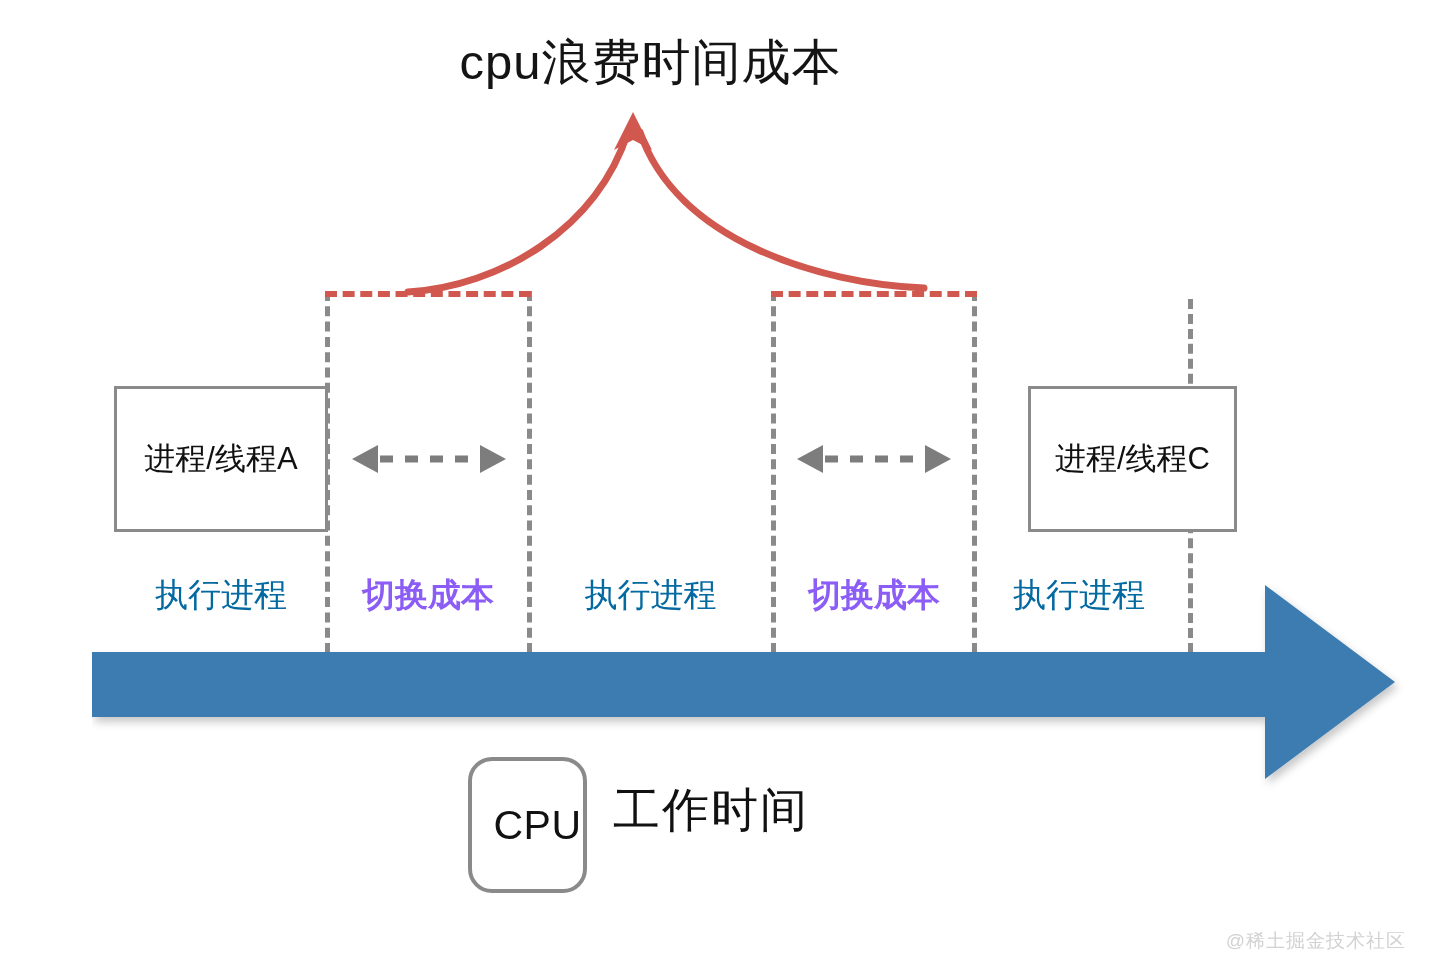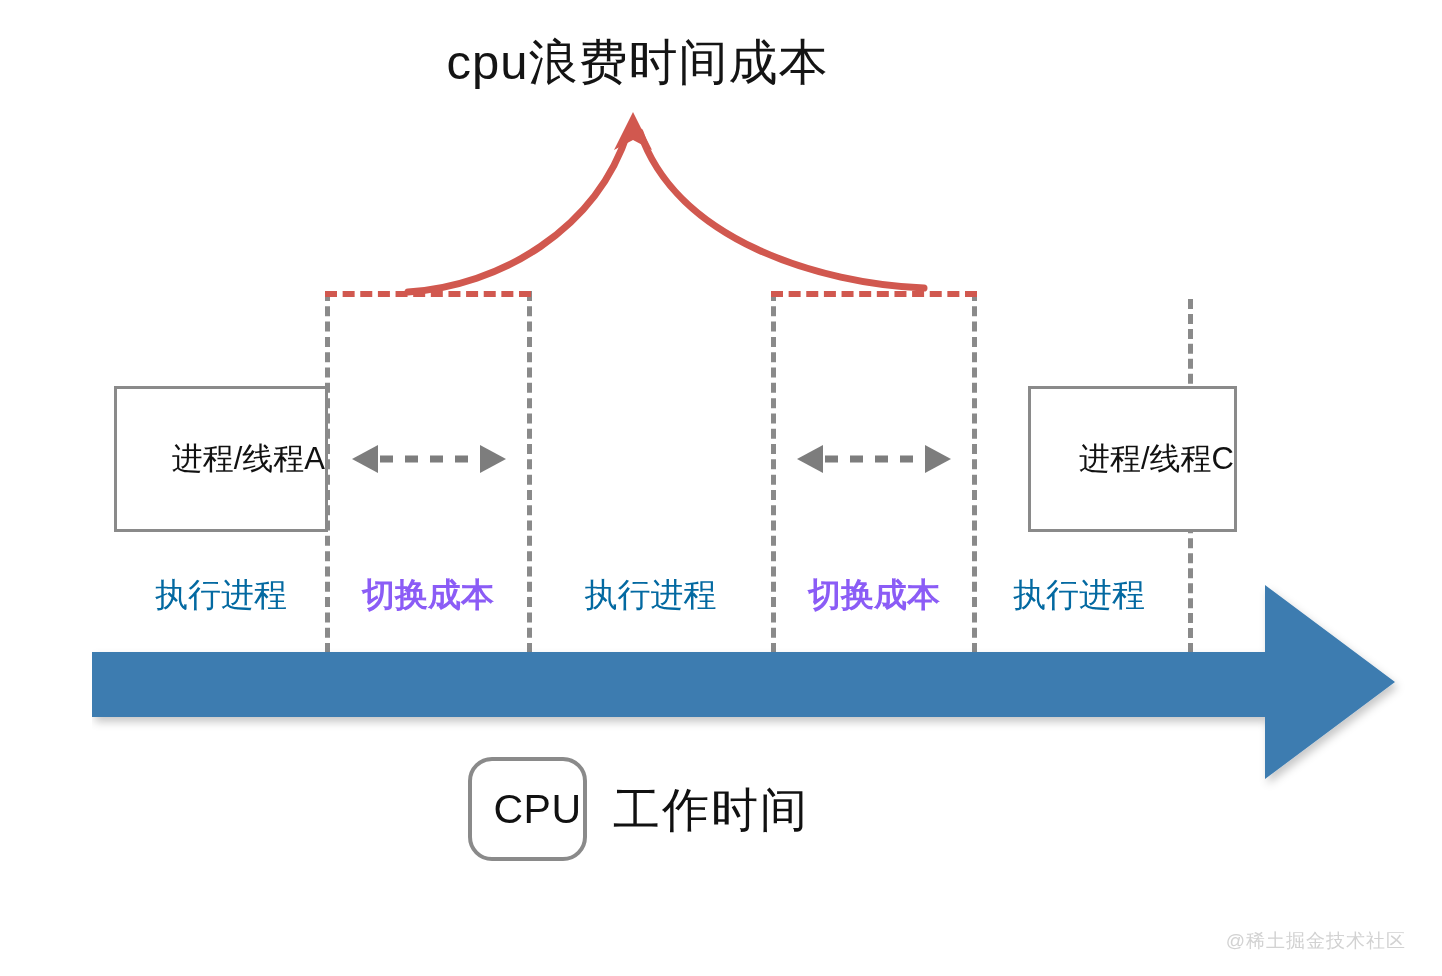--- a/index.html
+++ b/index.html
@@ -23,20 +23,21 @@
     position: absolute;
     left: 0;
     top: 36px;
     width: 1275px;
     text-align: center;
     font-size: 49px;
     color: #141414;
     letter-spacing: 1px;
     white-space: nowrap;
     line-height: 1.1;
+    padding-left: 13px;
   }
 
   
   .redArrowSvg {
     position: absolute;
     left: 0;
     top: 0;
     width: 1442px;
     height: 976px;
     pointer-events: none;
@@ -57,21 +58,21 @@
   }
 
   
   .pbox {
     position: absolute;
     box-sizing: border-box;
     border: 3px solid #8a8a8a;
     background: #ffffff;
     display: flex;
     align-items: center;
-    justify-content: flex-end;
+    justify-content: center;
     font-size: 31px;
     color: #111111;
     white-space: nowrap;
   }
 
   
   .biarrow {
     position: absolute;
     height: 34px;
   }
@@ -101,21 +102,21 @@
     width: 1320px;
     height: 220px;
   }
 
   
   .cpuBadge {
     position: absolute;
     left: 468px;
     top: 757px;
     width: 119px;
-    height: 104px;
+    height: 136px;
     box-sizing: border-box;
     border: 4px solid #8a8a8a;
     border-radius: 24px;
     background: #ffffff;
     display: flex;
     align-items: center;
     justify-content: center;
     font-size: 41px;
     color: #111111;
     letter-spacing: 0.5px;

